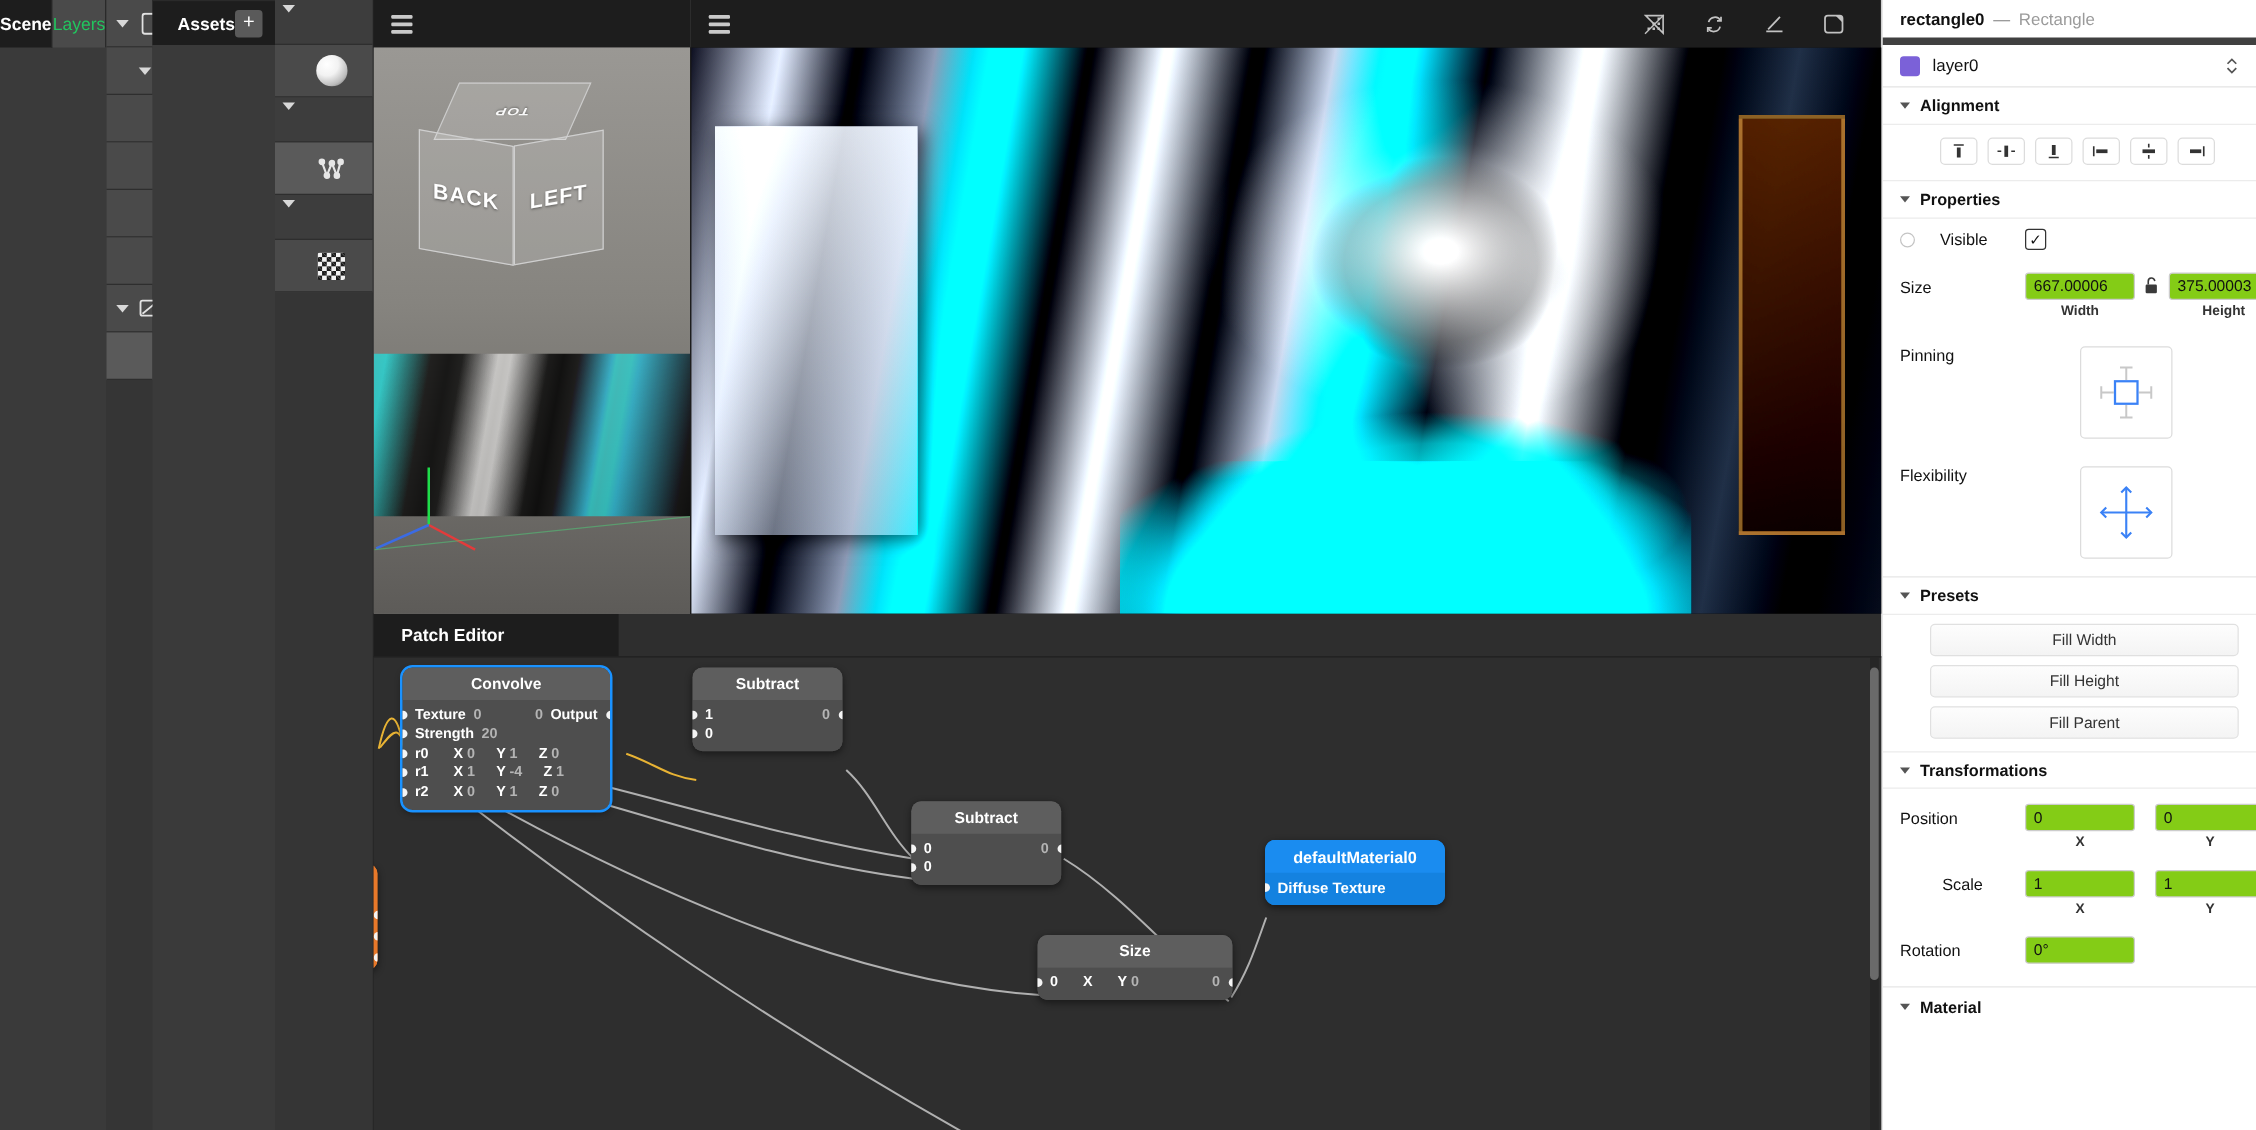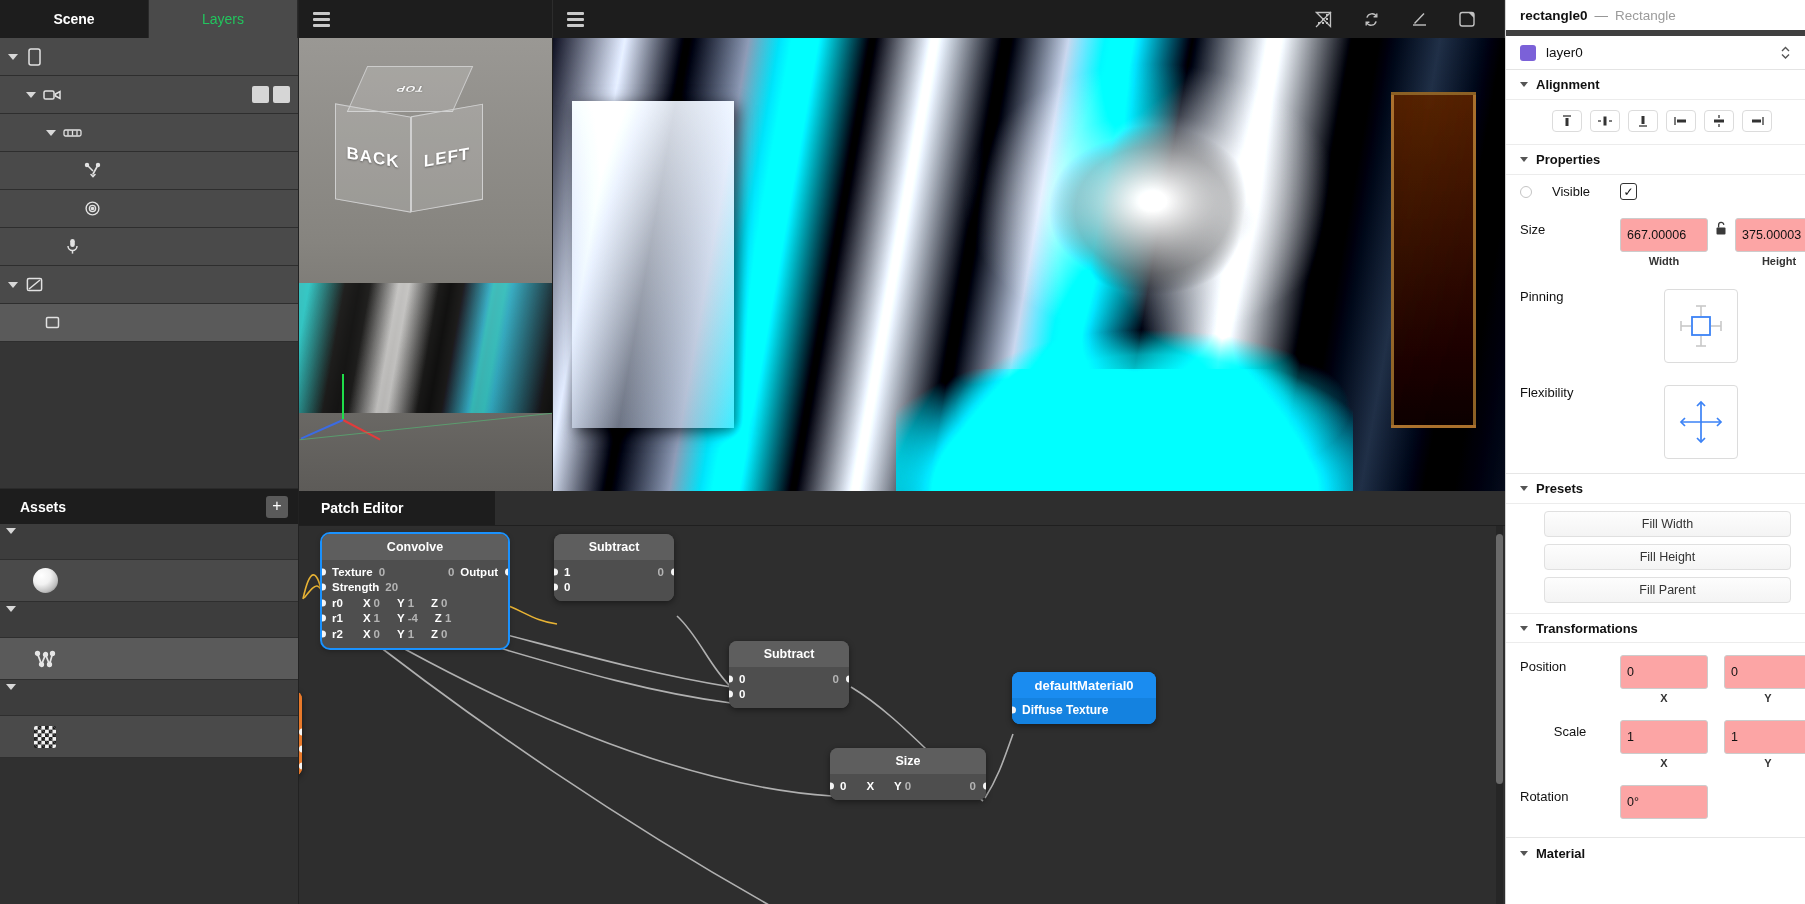--- a/index.html
+++ b/index.html
@@ -7,21 +7,21 @@
     width: 1805px; height: 904px;
     background: #2b2b2b; overflow: hidden;
     font-family: "Liberation Sans", sans-serif;
     -webkit-font-smoothing: antialiased;
   }
   .app { position: relative; width: 1805px; height: 904px; display: flex; }
 
   
   .left-panel {
     width: 299px; height: 904px; background: #3a3a3a;
-    display: flex; flex-direction: column; flex: 0 0 299px;
+    display: flex; flex-direction: row; flex: 0 0 299px;
     border-right: 1px solid #222;
   }
   .tabs { display: flex; height: 38px; flex: 0 0 38px; }
   .tab {
     flex: 1; display: flex; align-items: center; justify-content: center;
     font-size: 14px; color: #22c55e; background: #4a4a4a;
     border-right: 1px solid #2a2a2a; cursor: default;
   }
   .tab.active { background: #1d1d1d; color: #fff; font-weight: bold; }
 
@@ -269,22 +269,22 @@
     display:flex;align-items:center;justify-content:center;cursor:pointer;
   }
   .frow { display:flex; align-items:center; padding: 8px 14px 4px 14px; font-size:13px; color:#111; }
   .frow .flabel { width:100px; flex:0 0 100px; font-weight:normal;gap:12px; }
   .radio { width:12px;height:12px;border-radius:50%;border:1.3px solid #c4c4c4; margin-right:8px; }
   .cbox {
     width:17px;height:17px;border:1.3px solid #333;border-radius:3px;background:#fff;
     display:flex;align-items:center;justify-content:center;font-size:12px;color:#111;
   }
   .num {
-    border:1px solid #ccc; border-radius:3px; height:34px; font-size:12.5px;
-    padding: 0 6px; display:flex; align-items:center; color:#111; background:#fca5a5;
+    border:1px solid #ccc; border-radius:3px; height:22px; font-size:12.5px;
+    padding: 0 6px; display:flex; align-items:center; color:#111; background:#84cc16;
   }
   .subcap { font-size:11px; color:#333; text-align:center; font-weight:bold; }
   .lock { width:13px; margin: 0 7px; color:#3a3a3a; }
   .box-ico {
     width:74px;height:74px;border:1px solid #dcdcdc;border-radius:4px;background:#fff;
     display:flex;align-items:center;justify-content:center;
   }
   .preset-btn {
     height:26px; margin: 7px 14px 0 38px; border:1px solid #e0e0e0; border-radius:4px;
     background: linear-gradient(180deg,#fdfdfd,#f4f4f4);
@@ -560,21 +560,21 @@
             <path d="M 4 73 C 10 45, 18 35, 25 78" stroke="#e8b334" stroke-width="1.6" fill="none"></path>
             <path d="M 202 77 C 225 85, 235 95, 258 98" stroke="#e8b334" stroke-width="1.6" fill="none"></path>
             <path d="M 378 90 C 400 110, 410 140, 432 161" stroke="#b0b0b0" stroke-width="1.6" fill="none"></path>
             <path d="M 44 72 C 180 95, 300 140, 432 161" stroke="#b0b0b0" stroke-width="1.6" fill="none"></path>
             <path d="M 44 80 C 180 110, 300 160, 432 177" stroke="#b0b0b0" stroke-width="1.6" fill="none"></path>
             <path d="M 552 161 C 600 190, 640 240, 684 275" stroke="#b0b0b0" stroke-width="1.6" fill="none"></path>
             <path d="M 44 88 C 200 180, 380 260, 533 270" stroke="#b0b0b0" stroke-width="1.6" fill="none"></path>
             <path d="M 44 92 C 180 200, 330 300, 470 379" stroke="#b0b0b0" stroke-width="1.6" fill="none"></path>
             <path d="M 686 272 C 700 250, 706 230, 714 208" stroke="#b0b0b0" stroke-width="1.6" fill="none"></path>
           </svg>
-      <div class="node selected" style="left: 23px; top: 8px; width: 186px;">
+      <div class="node selected" style="left: 23px; top: 8px; width: 166px;">
             <div class="nhdr">Convolve</div>
             <div class="nbody">
               <div class="prow">
                 <span class="dot l on"></span>
                 <span>Texture</span>
                 <span class="val">0</span>
                 <span class="right">
                   <span class="val">0</span>
                   <span>Output</span>
                 </span>

